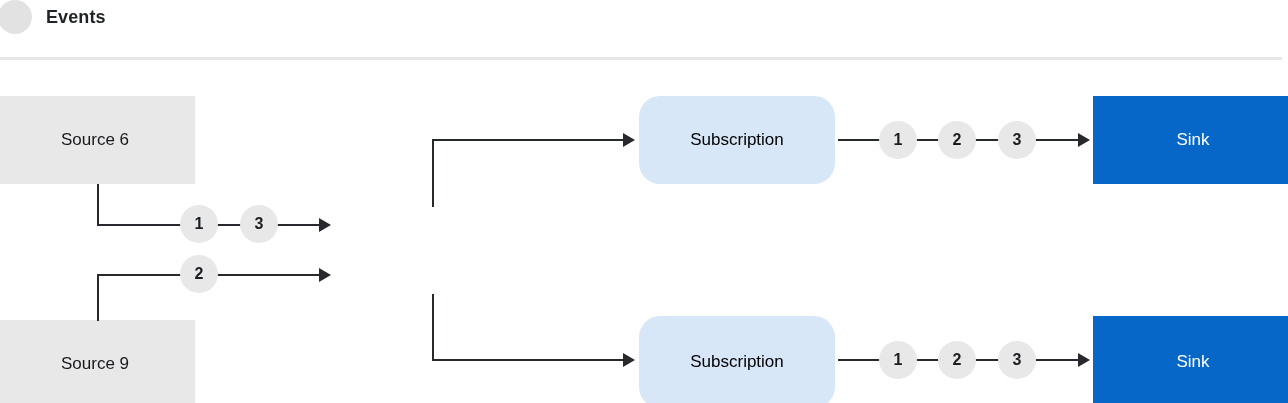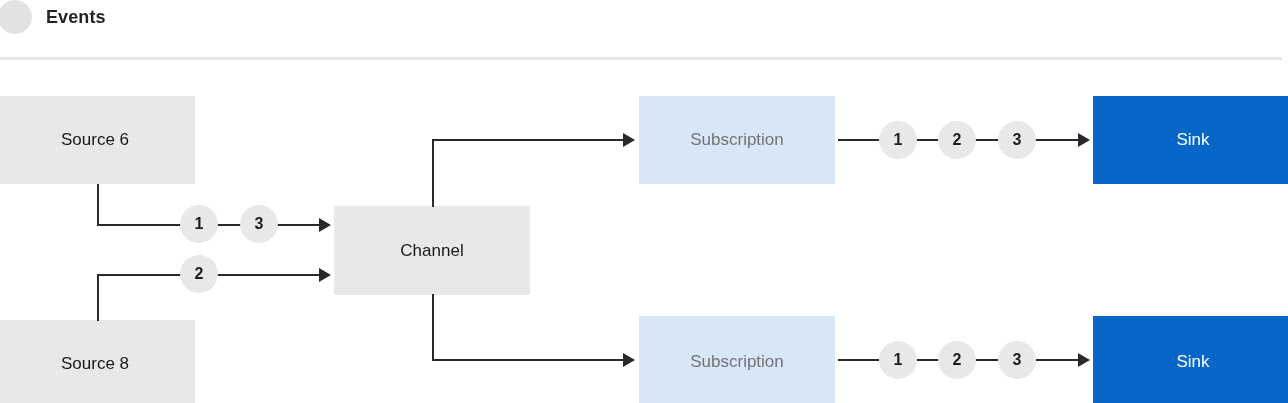--- a/index.html
+++ b/index.html
@@ -54,21 +54,21 @@
   .node {
     position: absolute;
     box-sizing: border-box;
     display: flex;
     align-items: center;
     justify-content: center;
     font-size: 17px;
     white-space: nowrap;
   }
   .node.gray   { background: #e8e8e8; color: #17191c; }
-  .node.blue   { background: #d7e7f8; color: #737373; }
+  .node.blue   { background: #d7e7f8; color: #000000; border-radius: 21px; }
   .node.accent { background: #0667c8; color: #ffffff; }
 
   
   .hline {
     position: absolute;
     height: 2px;
     background: #27292c;
   }
   .vline {
     position: absolute;
@@ -106,26 +106,23 @@
 
   <div class="legend-circle"></div>
   <div class="legend-label">Events</div>
   <div class="divider"></div>
 
   <div class="node gray" style="left:-5px; top:96px; width:200px; height:88px;">
     <span>Source 6</span>
   </div>
 
   <div class="node gray" style="left:-5px; top:320px; width:200px; height:88px;">
-    <span>Source 8</span>
+    <span>Source 9</span>
   </div>
 
-  <div class="node gray" style="left:334px; top:206px; width:196px; height:89px;">
-    <span>Channel</span>
-  </div>
 
   <div class="node blue" style="left:639px; top:96px; width:196px; height:88px;">
     <span>Subscription</span>
   </div>
 
   <div class="node blue" style="left:639px; top:316px; width:196px; height:92px;">
     <span>Subscription</span>
   </div>
 
   <div class="node accent" style="left:1093px; top:96px; width:200px; height:88px;">

